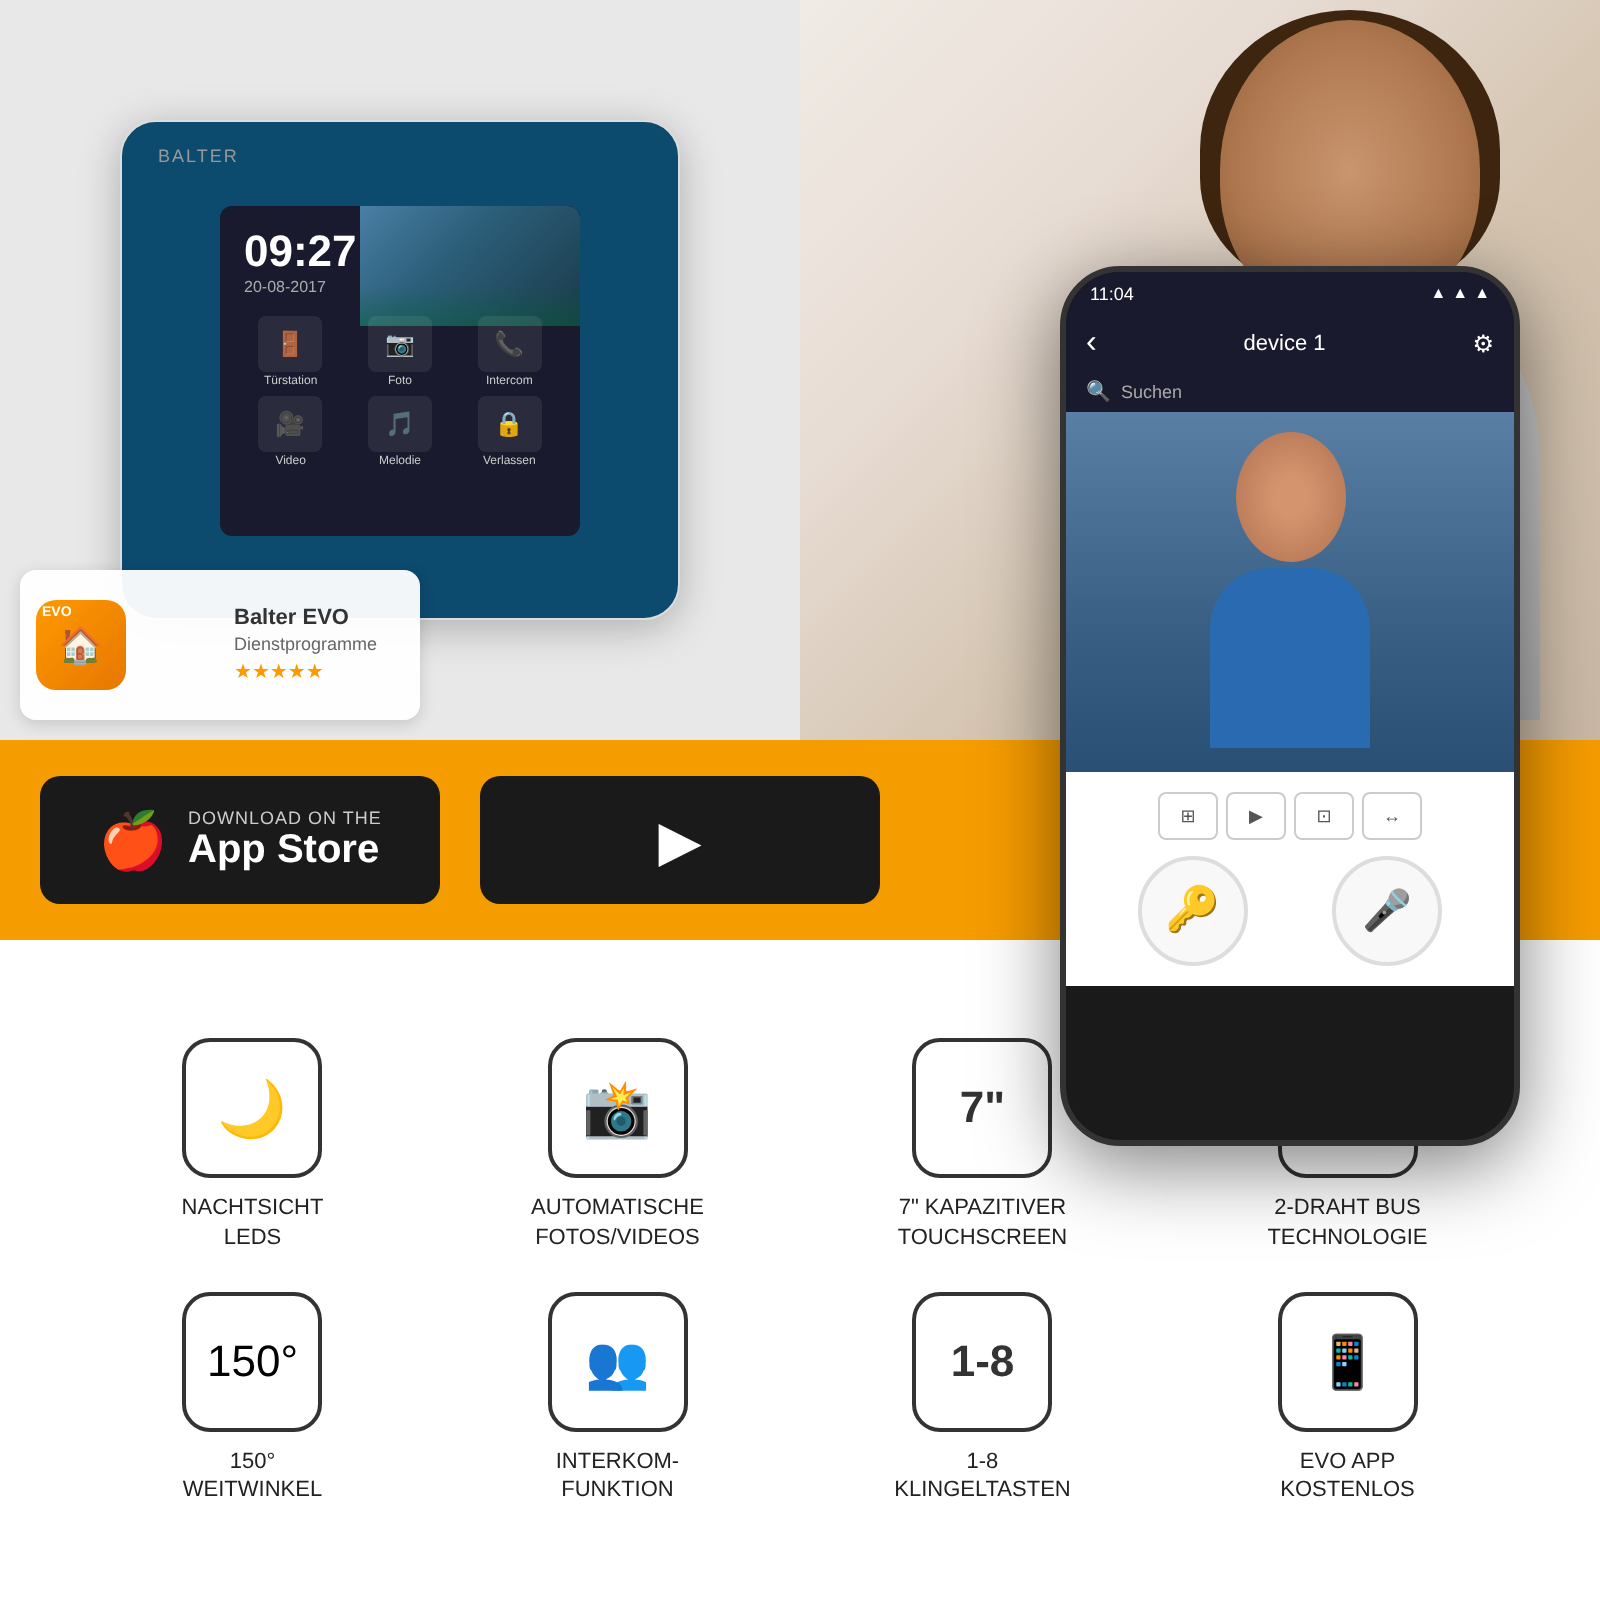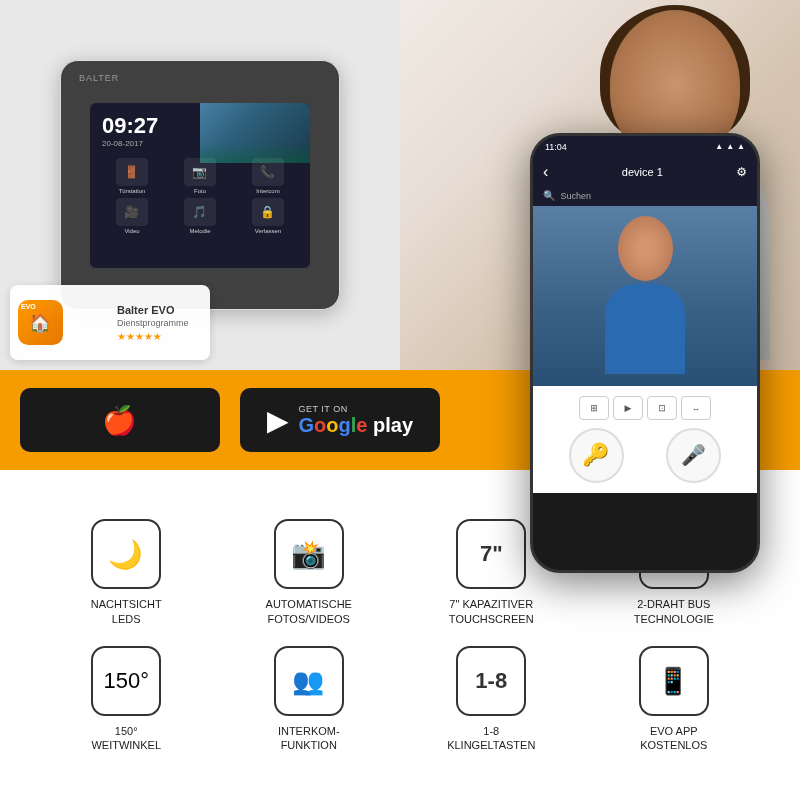--- a/index.html
+++ b/index.html
@@ -28,42 +28,42 @@
       display: flex;
       align-items: center;
       justify-content: center;
       position: relative;
     }
 
     
     .intercom-device {
       width: 280px;
       height: 250px;
-      background: #404040;
+      background: #0c4a6e;
       border-radius: 18px;
       box-shadow: 0 4px 20px rgba(0,0,0,0.25);
       display: flex;
       flex-direction: column;
       align-items: center;
       justify-content: center;
       position: relative;
       border: 1px solid #ddd;
     }
 
     .device-brand {
       position: absolute;
       top: 12px;
       left: 18px;
       font-size: 9px;
       color: #999;
       letter-spacing: 1px;
     }
 
     .device-screen {
-      width: 220px;
+      width: 180px;
       height: 165px;
       background: #1a1a2e;
       border-radius: 6px;
       overflow: hidden;
       position: relative;
     }
 
     .screen-time {
       color: #fff;
       font-size: 22px;
@@ -554,30 +554,28 @@
     <div class="woman-body">
       <div class="woman-arm"></div>
     </div>
   </div>
 </div>
 
 <div class="orange-section">
 
   <div class="store-badge">
     <span class="store-badge-icon">🍎</span>
+    <div class="store-badge-text">
+      <span class="store-badge-small">Download on the</span>
+      <span class="store-badge-large">App Store</span>
+    </div>
   </div>
 
   <div class="store-badge">
     <span class="store-badge-icon">▶</span>
-    <div class="store-badge-text">
-      <span class="store-badge-small">GET IT ON</span>
-      <span class="store-badge-large">
-        <span style="color:#4285f4">G</span><span style="color:#ea4335">o</span><span style="color:#fbbc05">o</span><span style="color:#4285f4">g</span><span style="color:#34a853">l</span><span style="color:#ea4335">e</span><span style="color:#fff"> play</span>
-      </span>
-    </div>
   </div>
 
   <div class="phone-container" style="position:relative; width:240px; height:95px;">
     <div class="phone-mockup-overlay">
       <div class="phone-status-bar">
         <span class="phone-time-small">11:04</span>
         <div class="phone-icons-small">
           <span>▲</span>
             <span>▲</span>
             <span>▲</span>

